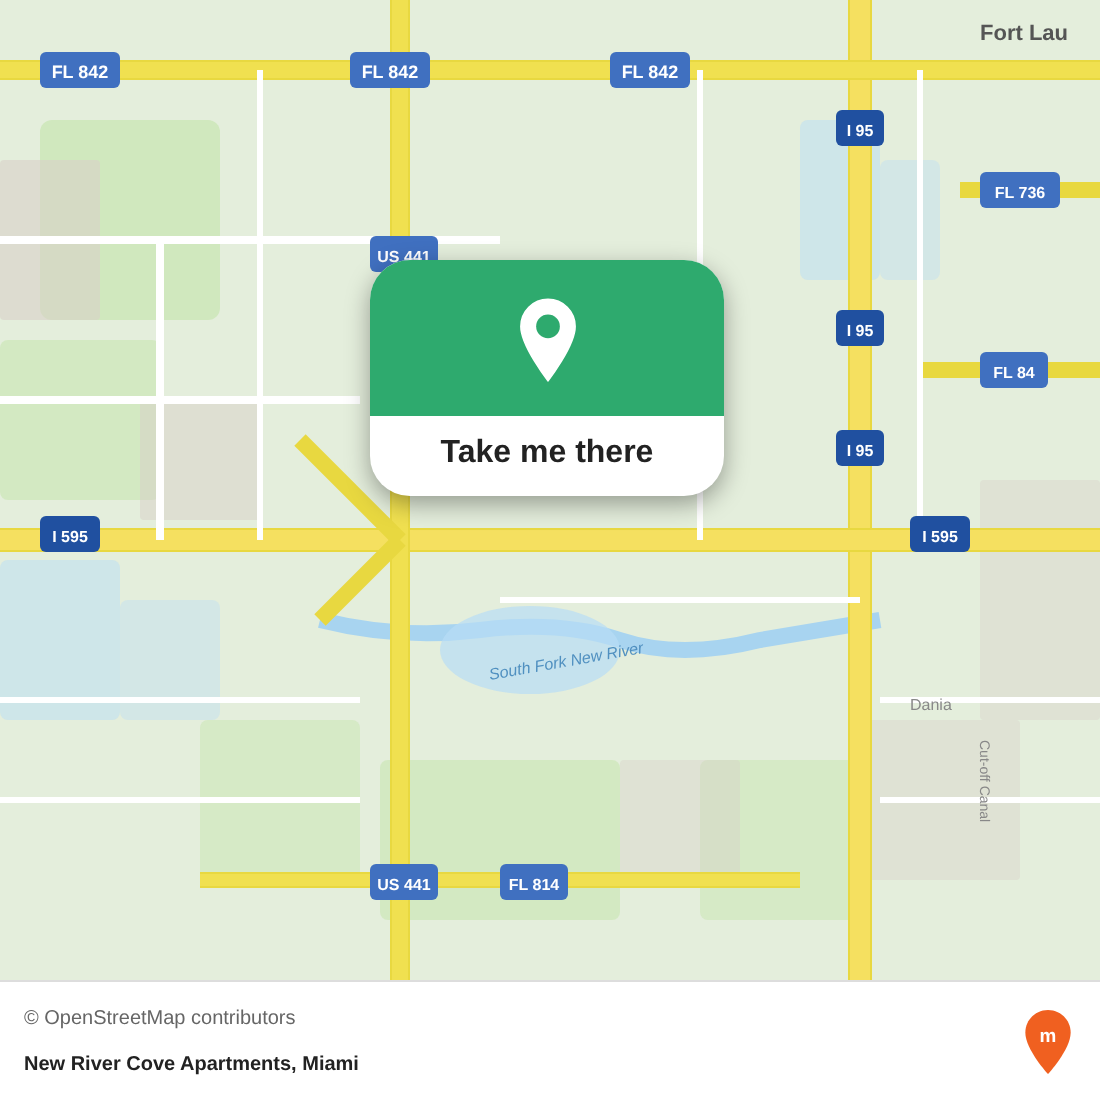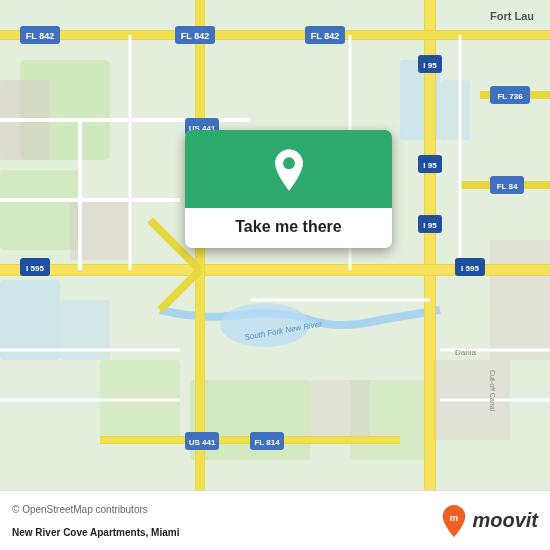--- a/index.html
+++ b/index.html
@@ -26,23 +26,23 @@
       height: 100%;
       position: absolute;
       top: 0; left: 0;
     }
 
     
     #card {
       position: absolute;
       top: 130px;
       left: 185px;
-      width: 207px;
+      width: 177px;
       background: #fff;
-      border-radius: 7px;
+      border-radius: 20px;
       overflow: hidden;
       box-shadow: 0 4px 12px rgba(0,0,0,0.35);
       z-index: 10;
     }
 
     #card-top {
       background: #2eaa6e;
       width: 100%;
       padding: 18px 0 16px;
       display: flex;
@@ -242,15 +242,14 @@
     <span id="attribution">© OpenStreetMap contributors</span>
     <span id="place-name">New River Cove Apartments, Miami</span>
   </div>
 
   <div id="moovit-logo">
 
     <svg class="moovit-pin" viewBox="0 0 28 36" xmlns="http://www.w3.org/2000/svg">
       <path d="M14 1C7.37 1 2 6.37 2 13C2 22 14 35 14 35C14 35 26 22 26 13C26 6.37 20.63 1 14 1Z" fill="#f06020"></path>
       <text x="14" y="18" font-size="10" fill="white" text-anchor="middle" font-weight="bold">m</text>
     </svg>
-    <span class="moovit-text">moovit</span>
   </div>
 </div>
 
 </body></html>

